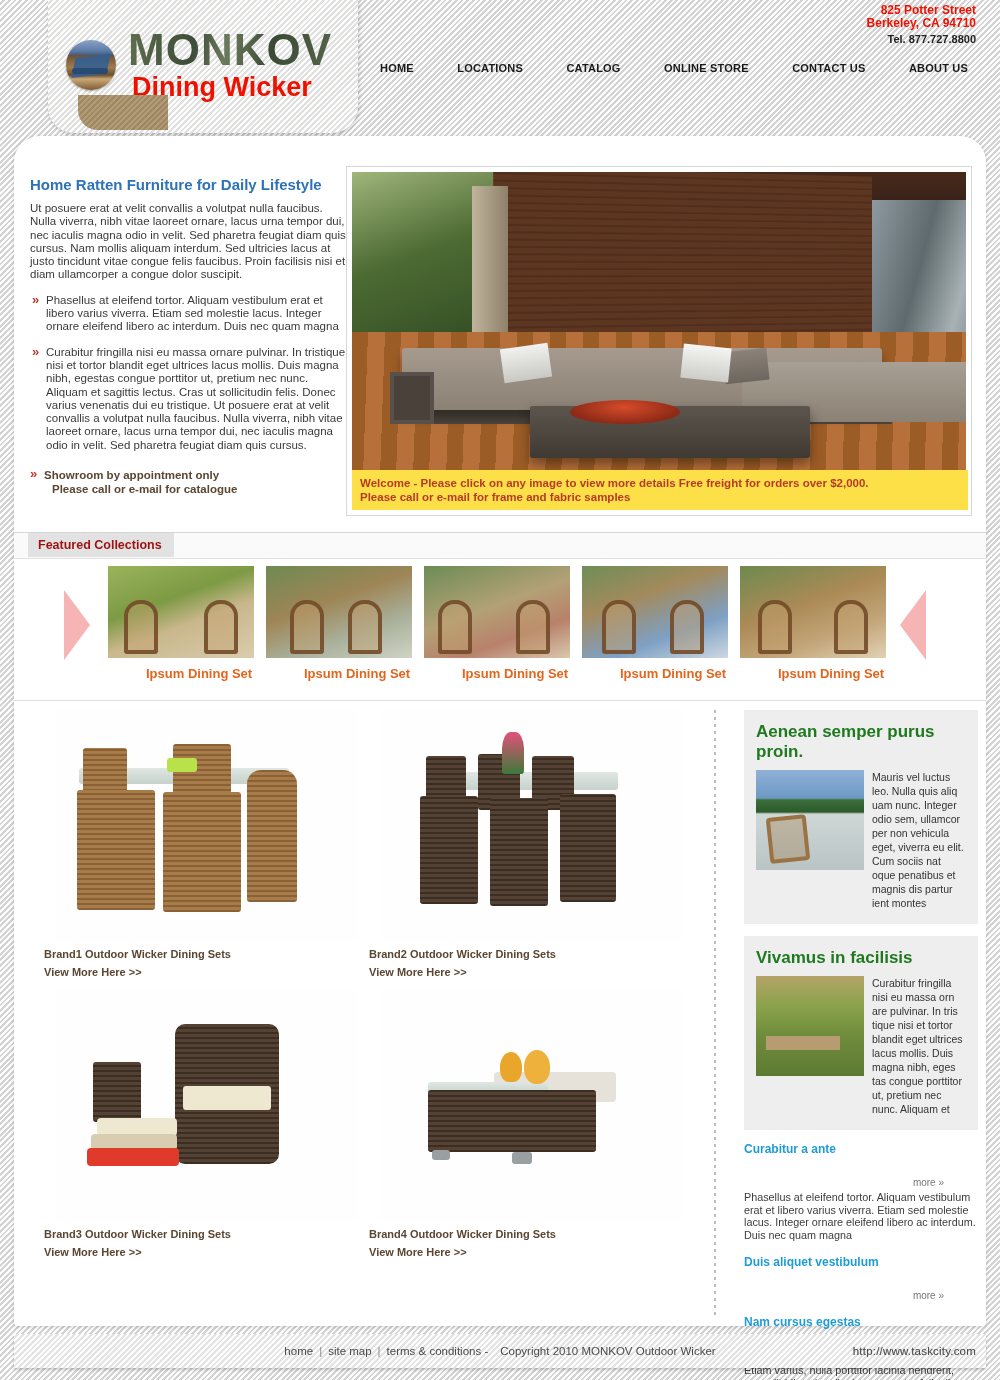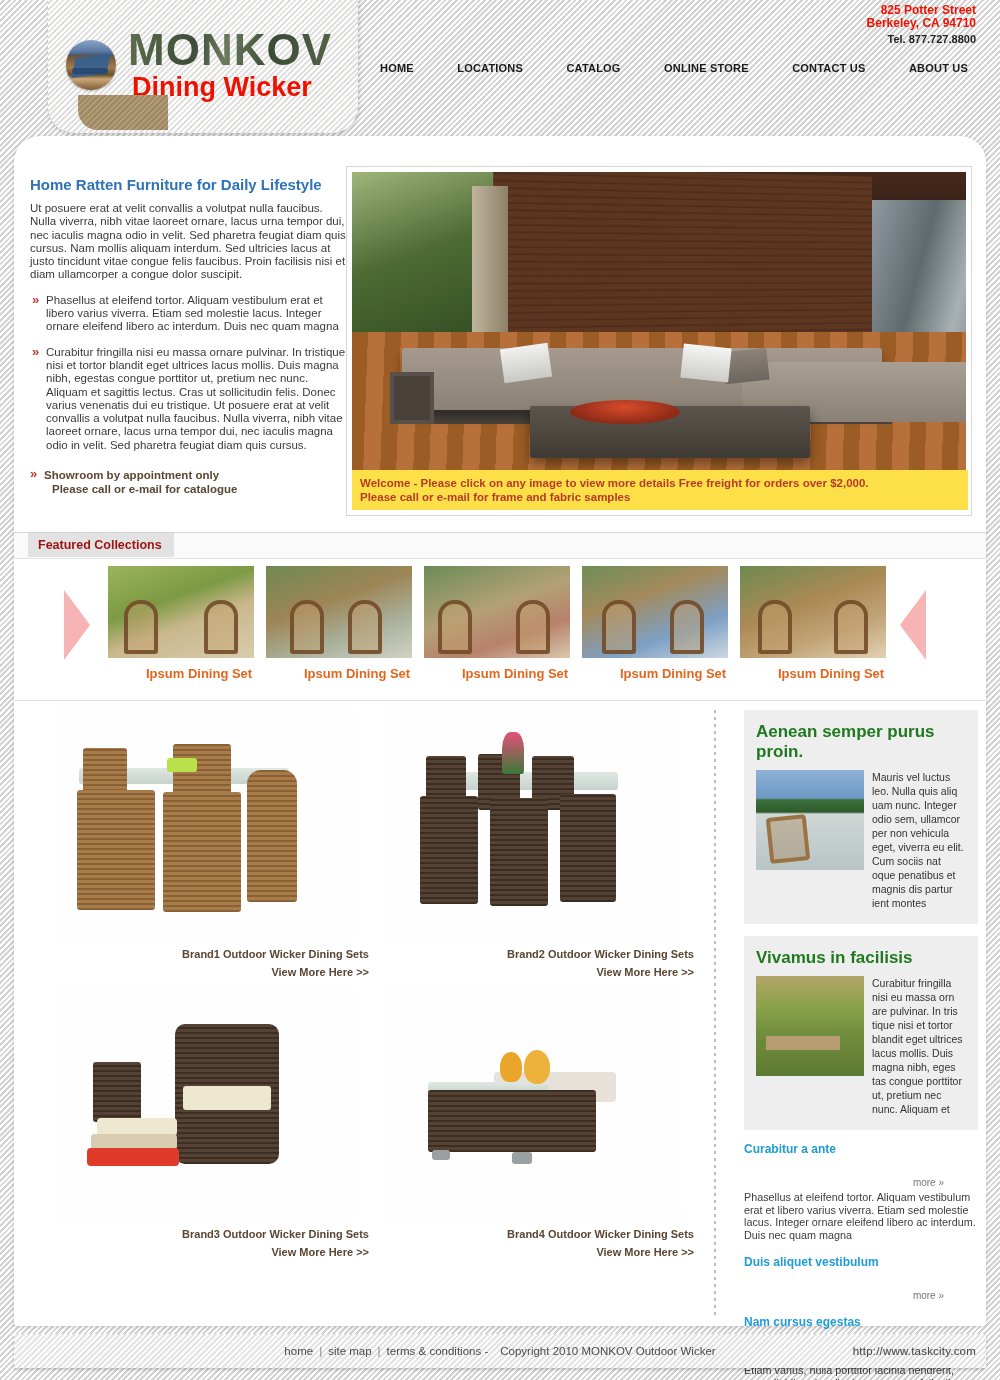--- a/index.html
+++ b/index.html
@@ -398,21 +398,21 @@
   }
 
   .products {
     position: absolute;
     left: 30px; top: 8px;
     width: 650px;
     display: grid;
     grid-template-columns: 325px 325px;
     grid-template-rows: 280px 280px;
   }
-  .product { text-align: right; }
+  .product { text-align: left; }
   .product .pimg {
     width: 300px; height: 230px;
     margin: 0 auto;
     position: relative;
     overflow: hidden;
     background: #fefefe;
   }
   .product .ptitle {
     margin-top: 8px;
     font-size: 11px;

